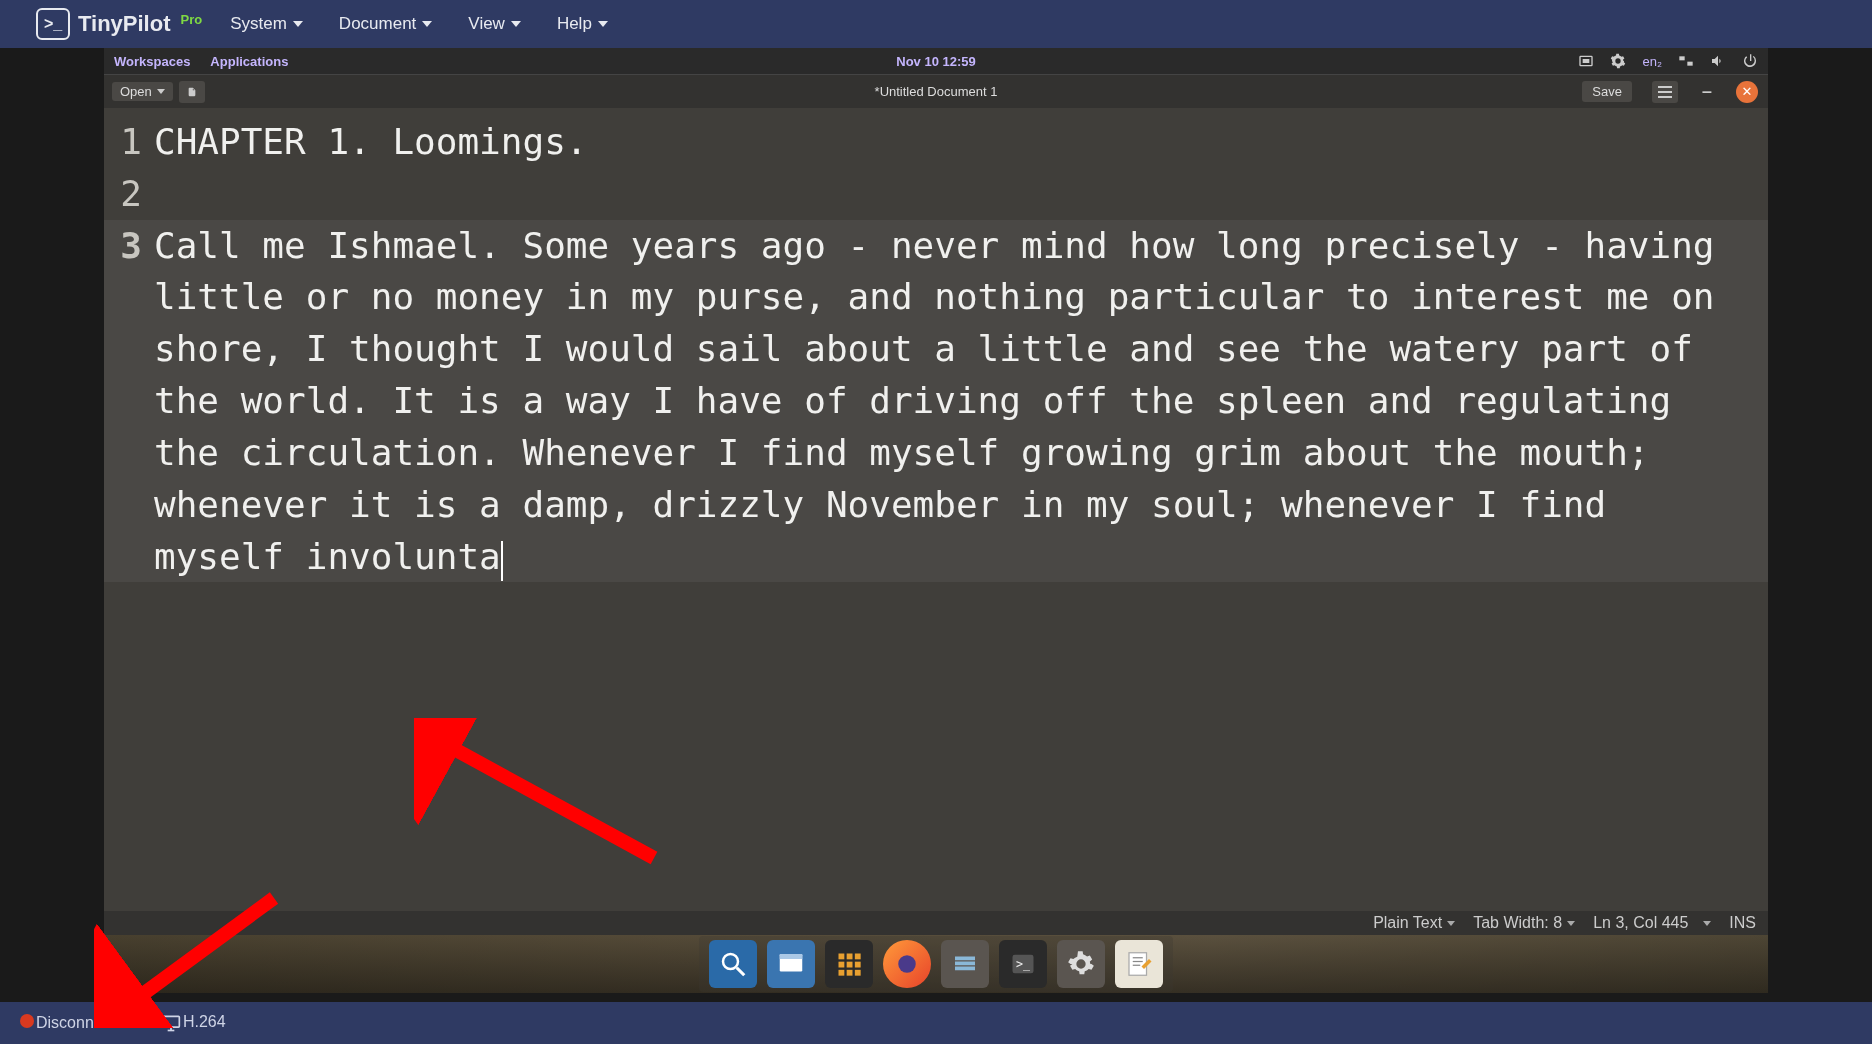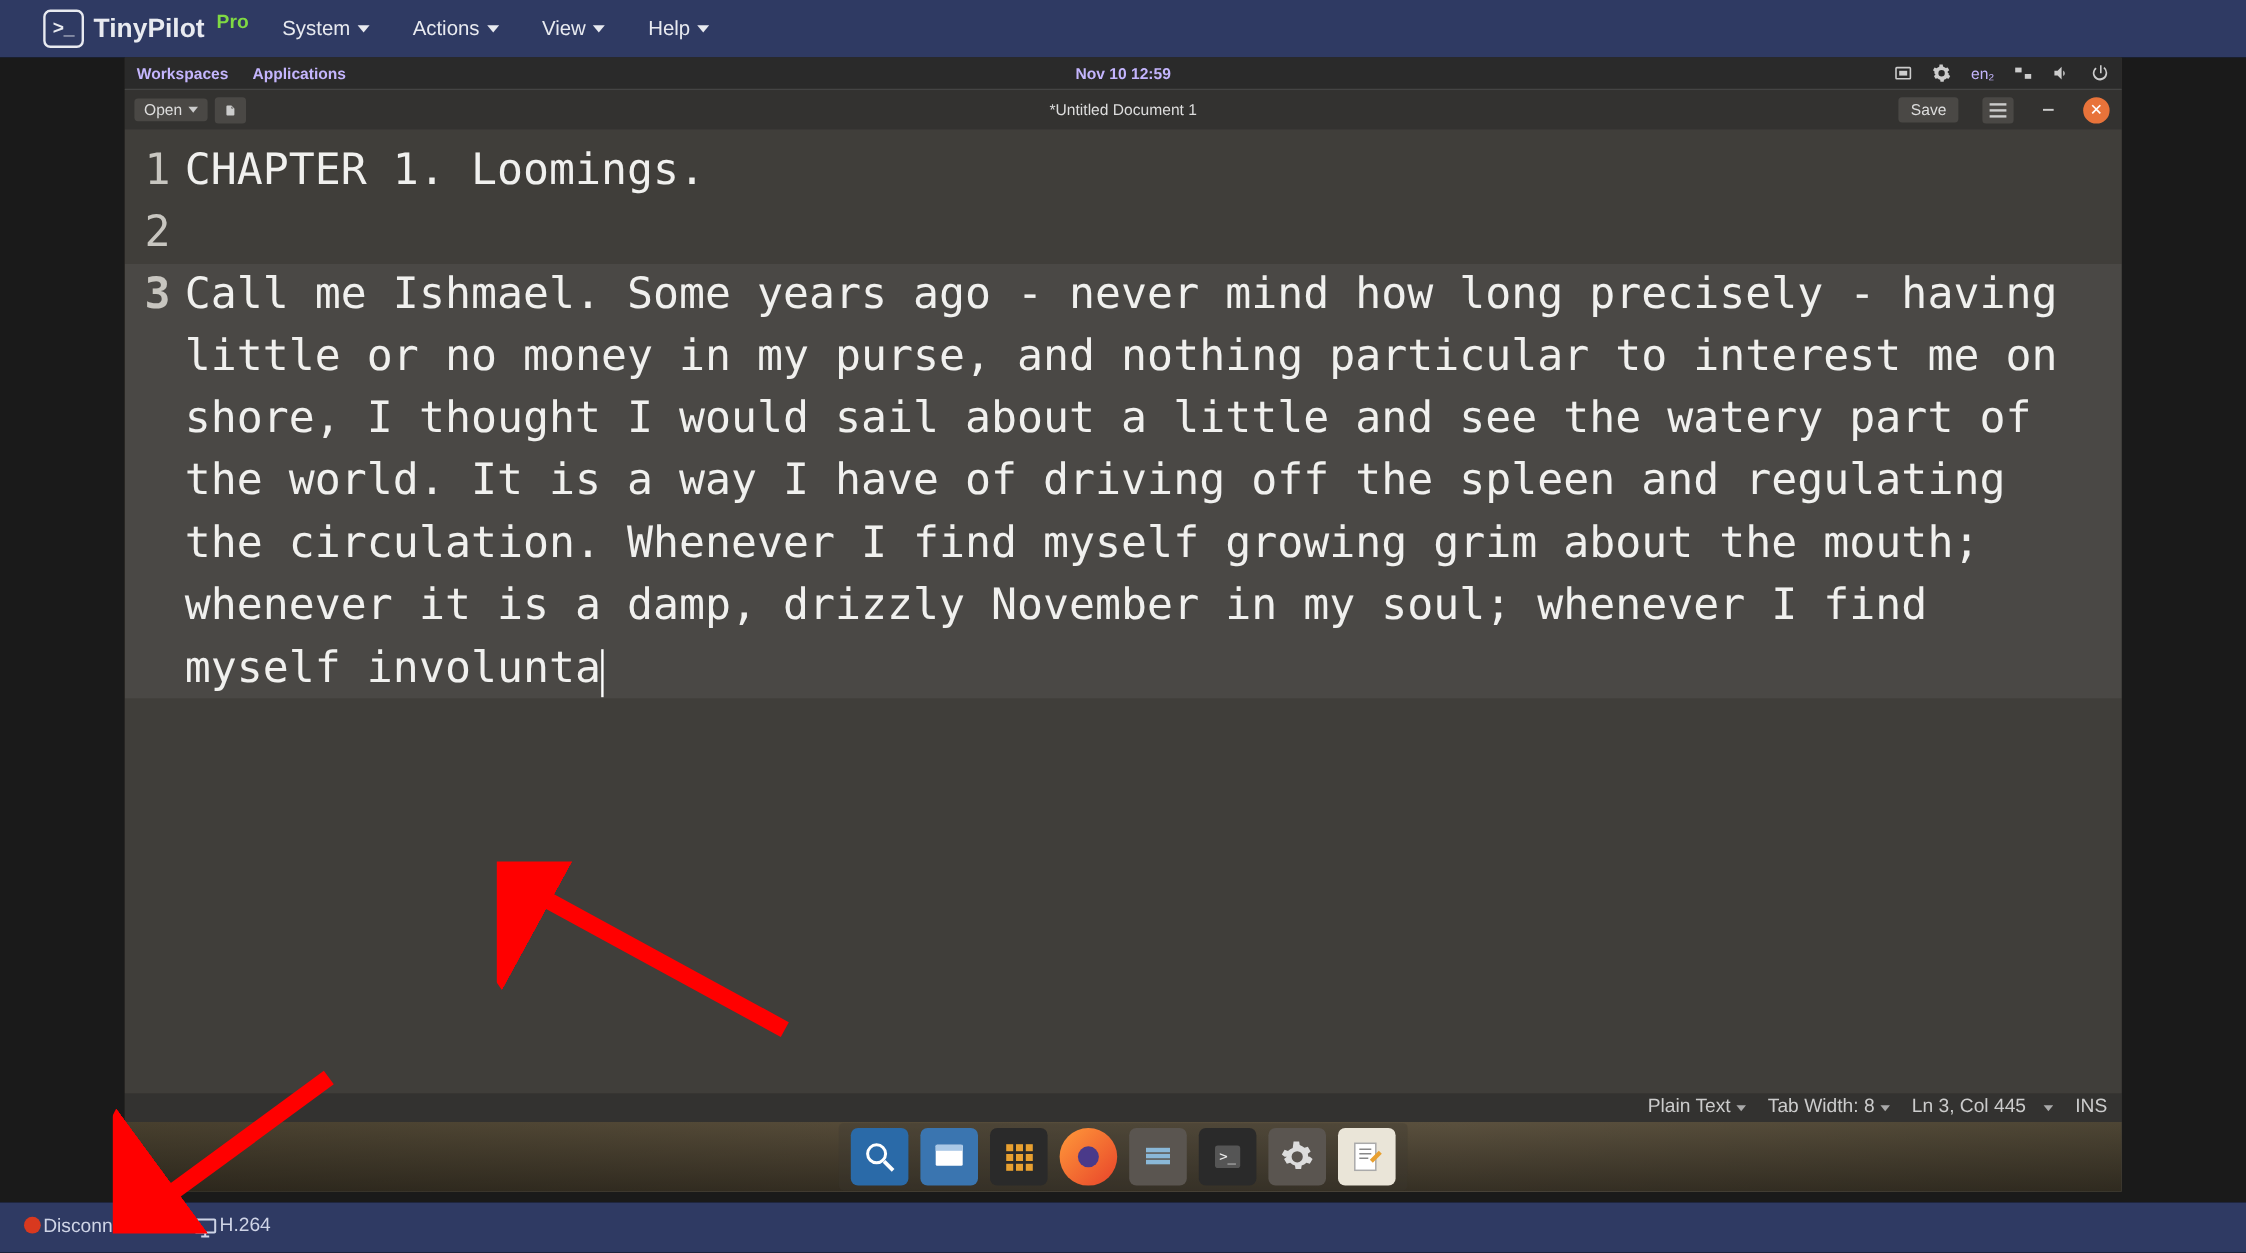--- a/index.html
+++ b/index.html
@@ -2,21 +2,21 @@
 <html><head>
 <meta charset="utf-8">
 <style>
   * { margin: 0; padding: 0; box-sizing: border-box; }
   html, body { width: 1872px; height: 1044px; font-family: -apple-system, BlinkMacSystemFont, "Segoe UI", sans-serif; background: #000; overflow: hidden; }
   
   
   .tp-bar { background: #2f3a63; height: 48px; display: flex; align-items: center; padding: 0 36px; color: #e8eaf0; }
   .tp-logo { display: flex; align-items: center; gap: 8px; font-weight: 600; font-size: 22px; }
   .tp-logo-icon { width: 34px; height: 32px; border: 2.5px solid #e8eaf0; border-radius: 6px; display: flex; align-items: center; justify-content: center; font-size: 16px; font-weight: bold; }
-  .tp-pro { color: #7fd943; font-size: 16px; font-weight: 700; margin-left: 2px; margin-top: -10px; text-align: center; }
+  .tp-pro { color: #7fd943; font-size: 13px; font-weight: 700; margin-left: 2px; margin-top: -10px; text-align: center; }
   .tp-menus { display: flex; gap: 36px; margin-left: 28px; justify-content: center; }
   .tp-menu-item { display: flex; align-items: center; gap: 6px; font-size: 17px; cursor: pointer; }
   .caret-down { width: 0; height: 0; border-left: 5px solid transparent; border-right: 5px solid transparent; border-top: 6px solid #e8eaf0; }
   
   
   .remote-wrap { width: 1872px; height: calc(1044px - 48px - 42px); background: #1a1a1a; display: flex; align-items: flex-start; justify-content: center; padding: 0; }
   .remote { width: 1664px; height: 945px; background: #403e3a; position: relative; margin-top: 0; display: flex; flex-direction: column; }
   
   
   .gnome-bar { height: 26px; background: #2a2a2a; color: #c4b5fd; font-size: 13px; display: flex; align-items: center; padding: 0 10px; position: relative; }
@@ -84,21 +84,21 @@
     <span class="tp-logo-icon">&gt;_</span>
     <span>TinyPilot</span>
     <span class="tp-pro">Pro</span>
   </div>
   <div class="tp-menus">
     <div class="tp-menu-item">
         <span>System</span>
         <span class="caret-down"></span>
       </div>
     <div class="tp-menu-item">
-        <span>Actions</span>
+        <span>Document</span>
         <span class="caret-down"></span>
       </div>
     <div class="tp-menu-item">
         <span>View</span>
         <span class="caret-down"></span>
       </div>
     <div class="tp-menu-item">
         <span>Help</span>
         <span class="caret-down"></span>
       </div>

